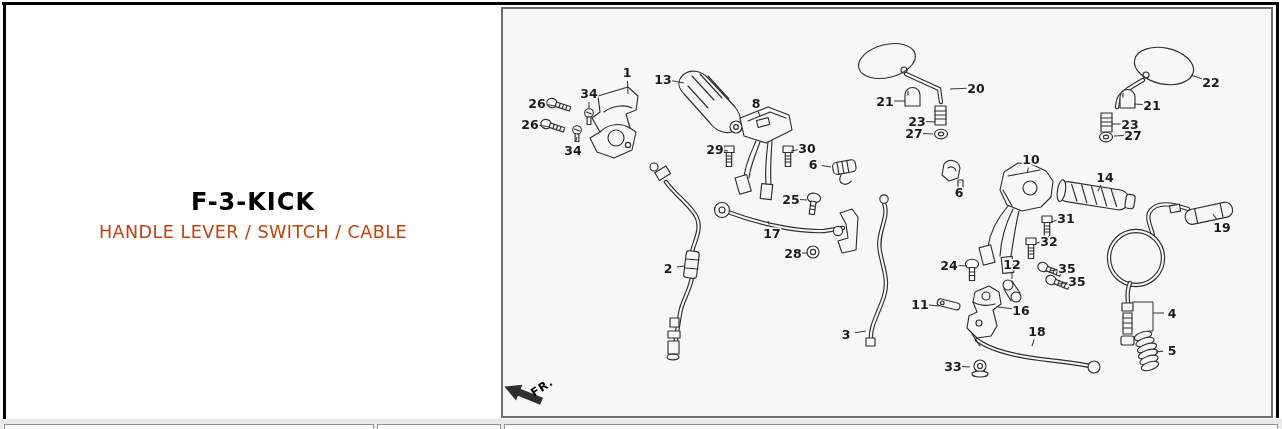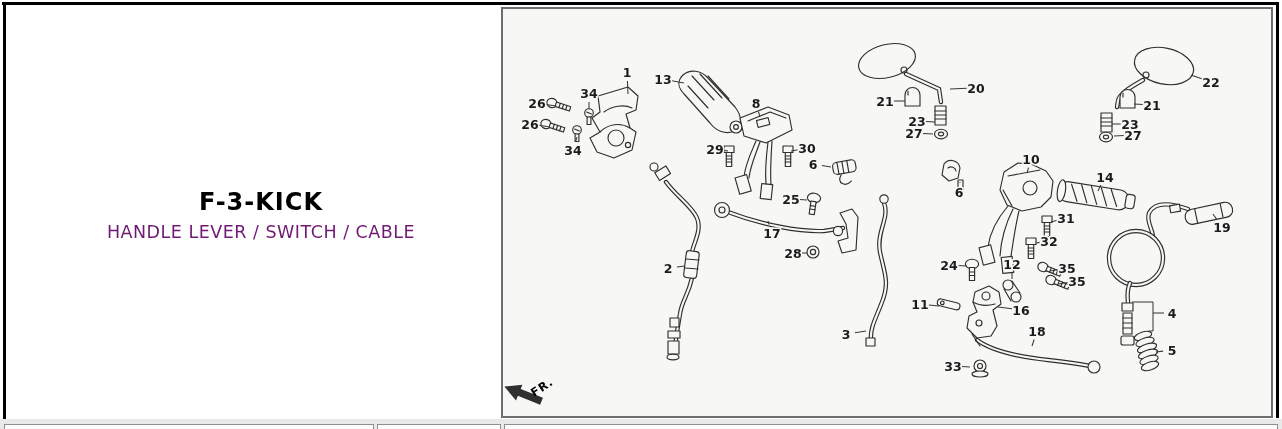--- a/index.html
+++ b/index.html
@@ -6,28 +6,28 @@
   body{
     width:1282px;height:429px;position:relative;overflow:hidden;
     background:#ffffff;font-family:"DejaVu Sans","Liberation Sans",sans-serif;
   }
   
   .frame-top{position:absolute;left:2px;top:2px;width:1277px;height:3px;background:#000;}
   .frame-left{position:absolute;left:3px;top:2px;width:3px;height:417px;background:#000;}
   .frame-right{position:absolute;left:1276px;top:2px;width:3px;height:416px;background:#000;}
   
   .title-block{
-    position:absolute;left:6px;top:188px;width:494px;text-align:center;color:#000;padding-left:8px;
+    position:absolute;left:6px;top:188px;width:494px;text-align:center;color:#000;
   }
   .title-block h1{
     margin:0 0 6px 0;font-size:24px;font-weight:bold;letter-spacing:1px;
     font-family:"DejaVu Sans","Liberation Sans",sans-serif;
   }
   .title-block h2{
-    margin:0;font-size:17.5px;font-weight:normal;letter-spacing:.5px;color:#701a75;
+    margin:0;font-size:17.5px;font-weight:normal;letter-spacing:.5px;color:#c2410c;
   }
   
   .diagram-box{
     position:absolute;left:501px;top:7px;width:772px;height:411px;
     border:2px solid #6e6e6e;background:#f7f7f5;box-sizing:border-box;
   }
   .diagram-box svg{position:absolute;left:-503px;top:-9px;}
   
   .ln{fill:none;stroke:#2f2f2f;stroke-width:1.15;stroke-linejoin:round;stroke-linecap:round;}
   .fw{fill:#f7f7f5;stroke:#2f2f2f;stroke-width:1.15;stroke-linejoin:round;}

